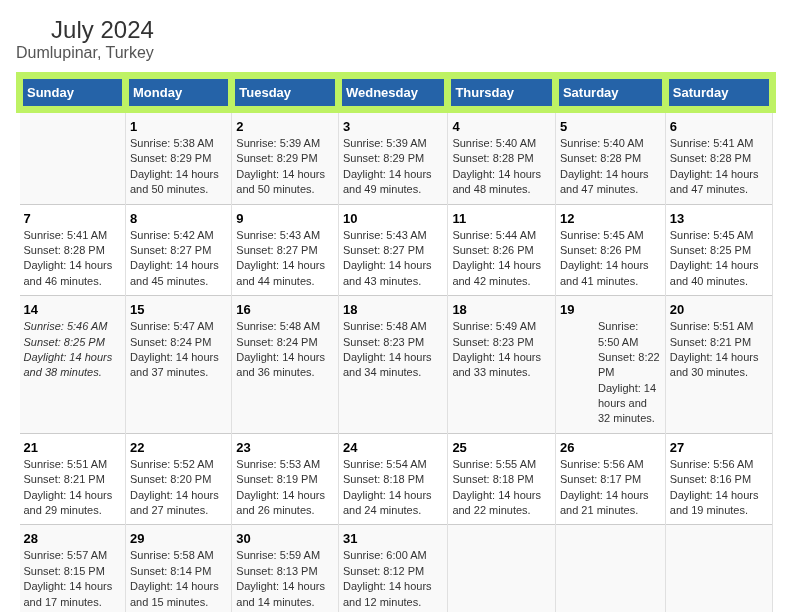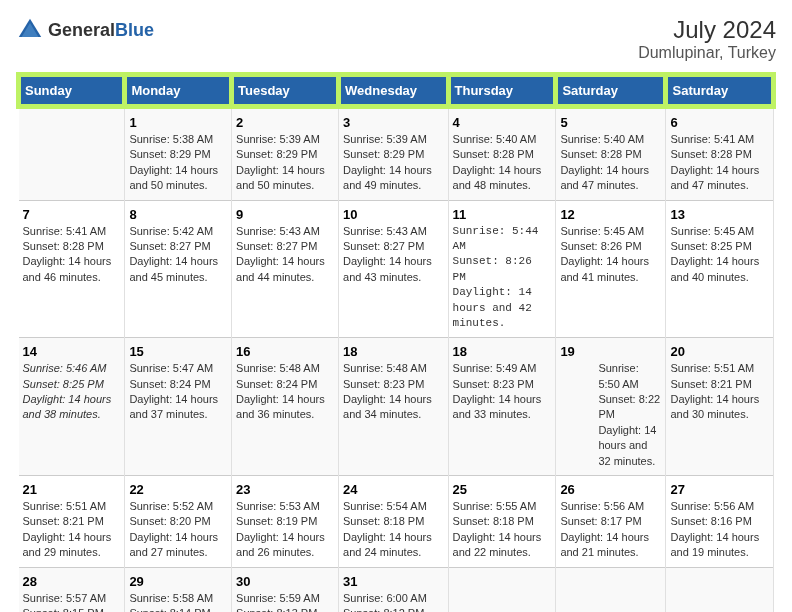--- a/index.html
+++ b/index.html
@@ -54,21 +54,21 @@
     }
     thead tr {
       background-color: #2563a8;
       color: #fff;
     }
     thead th {
       padding: 6px 4px;
       text-align: left;
       font-size: 13px;
       font-weight: bold;
-      border: 5px solid #bef264;
+      border: 7px solid #bef264;
     }
     tbody tr {
       border-bottom: 1px solid #ccc;
     }
     tbody tr:nth-child(odd) {
       background-color: #f9f9f9;
     }
     tbody tr:nth-child(even) {
       background-color: #fff;
     }
@@ -87,29 +87,20 @@
     }
     .day-info {
       color: #333;
       line-height: 1.4;
     }
   </style>
 </head>
 <body>
 
 <div class="header">
-  <div class="logo">
-    <svg class="logo-icon" viewBox="0 0 40 40" xmlns="http://www.w3.org/2000/svg">
-      <polygon points="20,4 36,30 4,30" fill="#2563a8"></polygon>
-      <polygon points="20,10 32,30 8,30" fill="#5b9bd5" opacity="0.5"></polygon>
-    </svg>
-    <div>
-      <span class="logo-text-general">General</span><span class="logo-text-blue">Blue</span>
-    </div>
-  </div>
   <div class="title-block">
     <div class="main-title">July 2024</div>
     <div class="subtitle">Dumlupinar, Turkey</div>
   </div>
 </div>
 
 <table>
   <thead>
     <tr>
     <th>Sunday</th>
@@ -181,21 +172,21 @@
 Daylight: 14 hours and 44 minutes.</div>
         </td>
         <td>
           <span class="day-number">10</span>
           <div class="day-info" style="white-space: pre-line;">Sunrise: 5:43 AM
 Sunset: 8:27 PM
 Daylight: 14 hours and 43 minutes.</div>
         </td>
         <td>
           <span class="day-number">11</span>
-          <div class="day-info" style="white-space: pre-line; font-family: Liberation Mono, monospace;">Sunrise: 5:44 AM
+          <div class="day-info" style="white-space: pre-line;">Sunrise: 5:44 AM
 Sunset: 8:26 PM
 Daylight: 14 hours and 42 minutes.</div>
         </td>
         <td>
           <span class="day-number">12</span>
           <div class="day-info" style="white-space: pre-line;">Sunrise: 5:45 AM
 Sunset: 8:26 PM
 Daylight: 14 hours and 41 minutes.</div>
         </td>
         <td>

